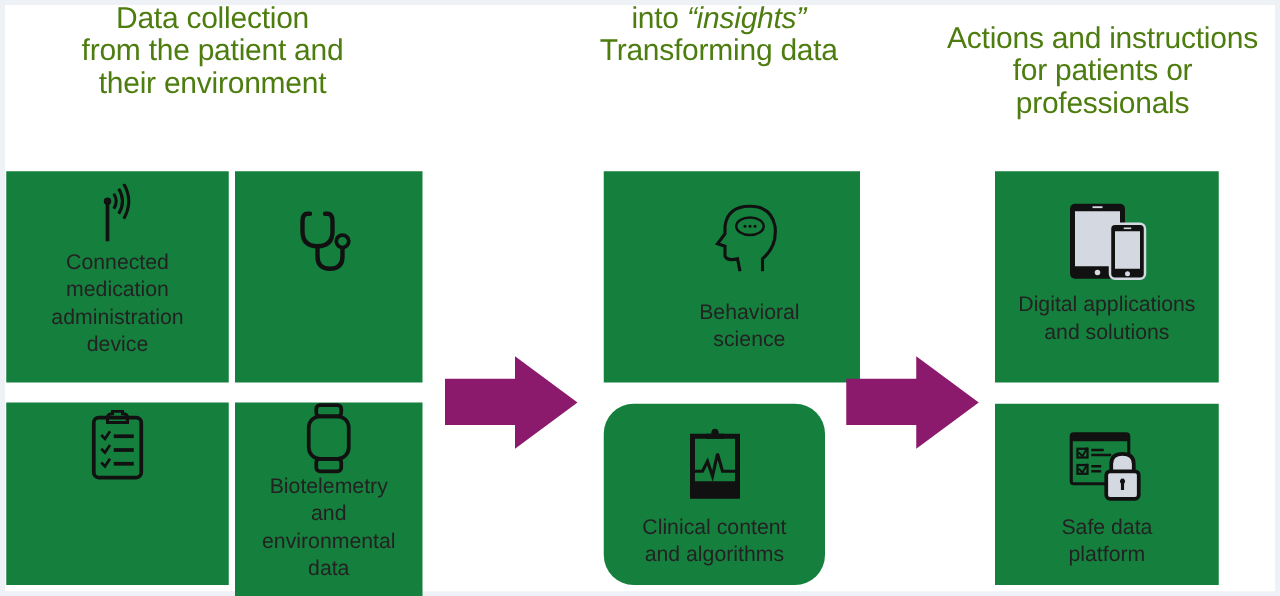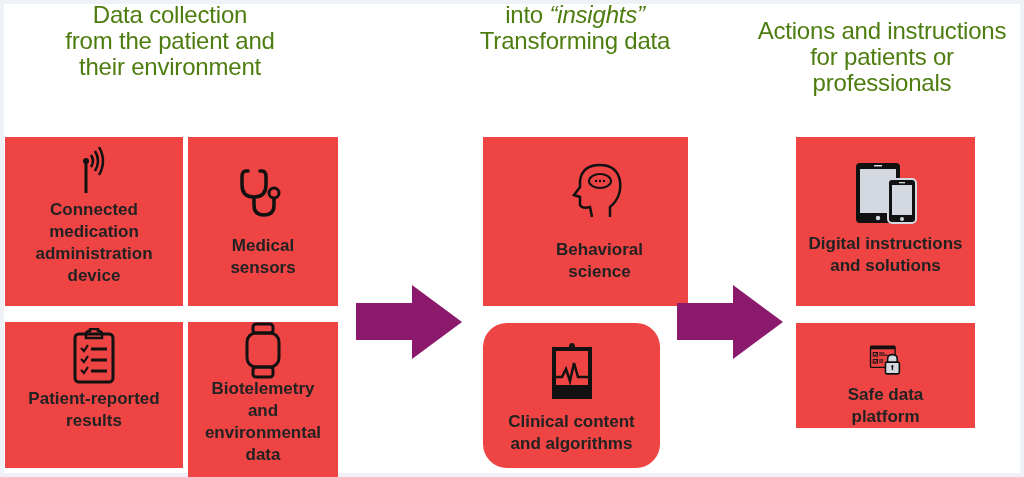--- a/index.html
+++ b/index.html
@@ -14,24 +14,23 @@
     position: absolute; left: 4px; top: 4px; width: 1016px; height: 469px;
     background: #ffffff;
   }
   .heading {
     position: absolute; text-align: center;
     font-size: 24px; line-height: 26px; font-weight: normal;
     color: #4d7c0f; letter-spacing: -0.2px;
   }
   .heading em { font-style: italic; }
   .box {
-    position: absolute; background: #ef4444;
+    position: absolute; background: #15803d;
     display: flex; flex-direction: column; align-items: center;
     text-align: center;
-    font-weight: bold;
   }
   .box .icon { display: block; }
   .box .label {
     font-size: 17px; line-height: 22px; color: #222;
     white-space: pre-line;
   }
   svg.arrow { position: absolute; }
 </style>
 </head>
 <body>
@@ -64,37 +63,33 @@
 administration
 device</div>
 </div>
 
 <div class="box" style="left:188px; top:137px; width:150px; height:169px;">
   <svg class="icon" width="46" height="52" viewBox="0 0 46 52" style="margin-top:30px;">
     <path d="M8 4 L6 4 Q2 4 2 10 L2 18 Q2 30 14 30 Q26 30 26 18 L26 10 Q26 4 22 4 L20 4" fill="none" stroke="#111" stroke-width="3.5" stroke-linecap="round"></path>
     <path d="M14 30 L14 38 Q14 48 24 48 Q34 48 34 38 L34 30" fill="none" stroke="#111" stroke-width="3.5"></path>
     <circle cx="34" cy="26" r="5" fill="none" stroke="#111" stroke-width="3"></circle>
   </svg>
-  <div class="label" style="margin-top:16px;">Medical
-sensors</div>
 </div>
 
 <div class="box" style="left:5px; top:322px; width:178px; height:146px;">
   <svg class="icon" width="44" height="56" viewBox="0 0 44 56" style="margin-top:6px;">
     <rect x="3" y="6" width="38" height="48" rx="4" fill="none" stroke="#111" stroke-width="3"></rect>
     <path d="M14 10 L14 6 Q14 3 18 3 L18 1 L26 1 L26 3 Q30 3 30 6 L30 10 Z" fill="none" stroke="#111" stroke-width="2.5"></path>
     <path d="M9 20 L12 23 L16 17" fill="none" stroke="#111" stroke-width="2.2"></path>
     <line x1="19" y1="21" x2="35" y2="21" stroke="#111" stroke-width="3"></line>
     <path d="M9 31 L12 34 L16 28" fill="none" stroke="#111" stroke-width="2.2"></path>
     <line x1="19" y1="32" x2="35" y2="32" stroke="#111" stroke-width="3"></line>
     <path d="M9 42 L12 45 L16 39" fill="none" stroke="#111" stroke-width="2.2"></path>
     <line x1="19" y1="43" x2="35" y2="43" stroke="#111" stroke-width="3"></line>
   </svg>
-  <div class="label" style="margin-top:4px;">Patient-reported
-results</div>
 </div>
 
 <div class="box" style="left:188px; top:322px; width:150px; height:188px;">
   <svg class="icon" width="40" height="58" viewBox="0 0 40 58" style="margin-top:0px;">
     <rect x="10" y="2" width="20" height="9" rx="3" fill="none" stroke="#111" stroke-width="3"></rect>
     <rect x="4" y="11" width="32" height="34" rx="9" fill="none" stroke="#111" stroke-width="3"></rect>
     <rect x="10" y="45" width="20" height="10" rx="3" fill="none" stroke="#111" stroke-width="3"></rect>
   </svg>
   <div class="label" style="margin-top:-2px;">Biotelemetry
 and
@@ -137,25 +132,25 @@
   <svg class="icon" width="64" height="64" viewBox="0 0 64 64" style="margin-top:24px;">
     <rect x="2" y="2" width="44" height="60" rx="4" fill="#111"></rect>
     <rect x="6" y="8" width="36" height="44" fill="#d4d9e1"></rect>
     <rect x="20" y="4" width="8" height="1.5" fill="#d4d9e1"></rect>
     <circle cx="24" cy="57" r="2.2" fill="#d4d9e1"></circle>
     <rect x="34" y="18" width="28" height="44" rx="4" fill="#111" stroke="#d4d9e1" stroke-width="2"></rect>
     <rect x="38" y="24" width="20" height="30" fill="#d4d9e1"></rect>
     <rect x="45" y="21" width="6" height="1.3" fill="#d4d9e1"></rect>
     <circle cx="48" cy="58" r="2" fill="#d4d9e1"></circle>
   </svg>
-  <div class="label" style="margin-top:8px;">Digital instructions
+  <div class="label" style="margin-top:8px;">Digital applications
 and solutions</div>
 </div>
 
-<div class="box" style="left:796px; top:323px; width:179px; height:105px;">
+<div class="box" style="left:796px; top:323px; width:179px; height:145px;">
   <svg class="icon" width="62" height="58" viewBox="0 0 62 58" style="margin-top:22px;">
     <rect x="2" y="2" width="46" height="40" rx="2" fill="none" stroke="#111" stroke-width="2.5"></rect>
     <rect x="2" y="2" width="46" height="6" fill="#111"></rect>
     <rect x="7" y="14" width="8" height="7" fill="none" stroke="#111" stroke-width="1.8"></rect>
     <path d="M8 17 L11 20 L15 13" fill="none" stroke="#111" stroke-width="1.5"></path>
     <line x1="18" y1="15" x2="28" y2="15" stroke="#111" stroke-width="2"></line>
     <line x1="18" y1="19" x2="34" y2="19" stroke="#111" stroke-width="2"></line>
     <rect x="7" y="27" width="8" height="7" fill="none" stroke="#111" stroke-width="1.8"></rect>
     <path d="M8 30 L11 33 L15 26" fill="none" stroke="#111" stroke-width="1.5"></path>
     <line x1="18" y1="28" x2="26" y2="28" stroke="#111" stroke-width="2"></line>

